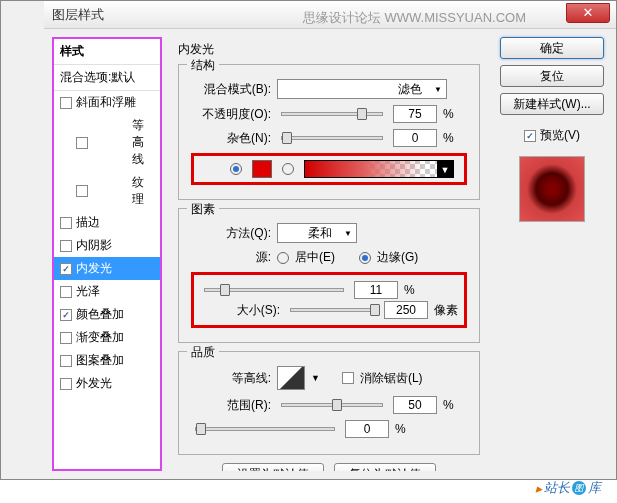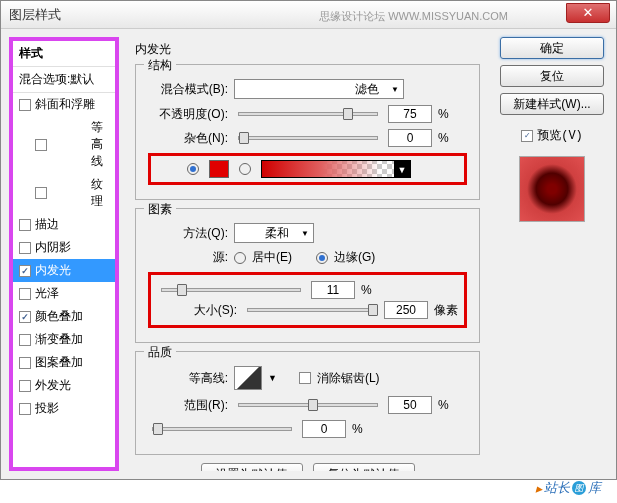--- a/index.html
+++ b/index.html
@@ -1,23 +1,23 @@
 <!DOCTYPE html>
 <html><head>
 <meta charset="utf-8">
 <style>
 * { box-sizing: border-box; margin: 0; padding: 0; }
 body { font-family: "Microsoft YaHei", SimSun, sans-serif; font-size: 12px; background: #fff; width: 617px; height: 503px; position: relative; overflow: hidden; }
-.window { border: 1px solid #888; background: #f0f0f0; position: relative; height: 480px; }
+.window { border: 1px solid #888; background: #f0f0f0; position: relative; height: 480px; padding-left: 43px; }
 .titlebar { background: linear-gradient(#fff, #e8e8e8); height: 28px; display: flex; align-items: center; padding: 0 8px; border-bottom: 1px solid #ccc; position: relative; }
 .titlebar-text { font-size: 13px; color: #333; }
 .close-btn { position: absolute; right: 6px; top: 2px; width: 44px; height: 20px; background: linear-gradient(#e07070, #c83030); border: 1px solid #a02020; border-radius: 0 0 3px 3px; color: #fff; text-align: center; line-height: 18px; font-size: 13px; cursor: pointer; }
-.watermark-top { position: absolute; right: 108px; top: 8px; font-size: 11px; color: #999; }
+.watermark-top { position: absolute; right: 90px; top: 8px; font-size: 13px; color: #999; }
 .dialog-body { display: flex; padding: 8px; gap: 8px; height: calc(100% - 28px); }
-.sidebar { width: 110px; border: 4px solid #d946ef; background: #fff; }
+.sidebar { width: 110px; border: 2px solid #d946ef; background: #fff; }
 .sidebar-header { padding: 4px 6px; border-bottom: 1px solid #e0e0e0; font-weight: bold; }
 .sidebar-sub { padding: 4px 6px; border-bottom: 1px solid #e0e0e0; }
 .sidebar-item { padding: 3px 6px; display: flex; align-items: center; gap: 4px; cursor: pointer; }
 .sidebar-item.indent { padding-left: 22px; gap: 44px; }
 .sidebar-item.selected { background: #3399ff; color: #fff; }
 .cb { width: 12px; height: 12px; border: 1px solid #888; background: #fff; display: inline-flex; align-items: center; justify-content: center; font-size: 9px; color: #000; flex-shrink: 0; }
 .cb.checked::after { content: "✓"; color: #406090; font-weight: bold; }
 .main { flex: 1; padding: 4px 8px; overflow: hidden; }
 .page-title { margin-bottom: 6px; }
 .fieldset { border: 1px solid #b0b0b0; margin-bottom: 8px; padding: 8px 12px 10px; position: relative; }
@@ -35,21 +35,21 @@
 .radio { width: 12px; height: 12px; border: 1px solid #666; border-radius: 50%; display: inline-flex; align-items: center; justify-content: center; cursor: pointer; }
 .radio.on::after { content: ""; width: 6px; height: 6px; background: #3070d0; border-radius: 50%; }
 .swatch-red { width: 20px; height: 18px; background: #e00000; border: 1px solid #666; }
 .gradient-bar { width: 150px; height: 18px; border: 1px solid #000; background: linear-gradient(to right, #d00000, #e06060 40%, rgba(255,255,255,0) 80%), repeating-conic-gradient(#ccc 0% 25%, #fff 0% 50%) 0/10px 10px; display: flex; justify-content: flex-end; }
 .gradient-bar::after { content: "▼"; font-size: 9px; background: #000; color: #fff; width: 16px; text-align: center; line-height: 18px; }
 .contour-sw { width: 28px; height: 24px; border: 1px solid #888; background: linear-gradient(135deg, #fff 48%, #888 50%, #333 52%); cursor: pointer; }
 .right-panel { width: 112px; display: flex; flex-direction: column; gap: 6px; align-items: center; }
 .btn { width: 104px; height: 22px; border: 1px solid #707070; background: linear-gradient(#fefefe, #e4e4e4); border-radius: 3px; text-align: center; line-height: 20px; cursor: pointer; font-size: 12px; }
 .btn.primary { border: 1px solid #3b6ea5; box-shadow: 0 0 3px #7ab0e8; }
 .preview-swatch { width: 66px; height: 66px; border: 1px solid #aaa; background: radial-gradient(circle, #800000 10%, #500000 35%, #d04040 55%, #e05050 100%); margin-top: 6px; }
-.preview-row { display: flex; gap: 4px; align-items: center; margin-top: 6px; font-family: Liberation Mono, monospace; }
+.preview-row { display: flex; gap: 4px; align-items: center; margin-top: 6px; }
 .footer-btns { display: flex; gap: 10px; justify-content: center; margin-top: 4px; }
 .footer-btn { height: 22px; padding: 0 14px; border: 1px solid #888; background: linear-gradient(#fff,#e4e4e4); border-radius: 3px; line-height: 20px; cursor: pointer; }
 .watermark-bottom { position: absolute; right: 16px; bottom: 6px; font-size: 13px; color: #2a6eb8; font-style: italic; display: flex; align-items: center; gap: 2px; }
 .wm-circle { width: 14px; height: 14px; border-radius: 50%; background: #2a9ed8; color: #fff; font-size: 9px; display: inline-flex; align-items: center; justify-content: center; }
 </style>
 </head>
 <body>
 
 <div class="window">
   <div class="titlebar">
@@ -98,24 +98,20 @@
           <span class="cb"></span>
           <span>渐变叠加</span>
         </div>
       <div class="sidebar-item">
           <span class="cb"></span>
           <span>图案叠加</span>
         </div>
       <div class="sidebar-item">
           <span class="cb"></span>
           <span>外发光</span>
-        </div>
-      <div class="sidebar-item">
-          <span class="cb"></span>
-          <span>投影</span>
         </div>
     </div>
 
     <div class="main">
       <div class="page-title">内发光</div>
 
       <div class="fieldset">
         <span class="fieldset-legend">结构</span>
         <div class="row">
           <span class="row-label">混合模式(B):</span>

